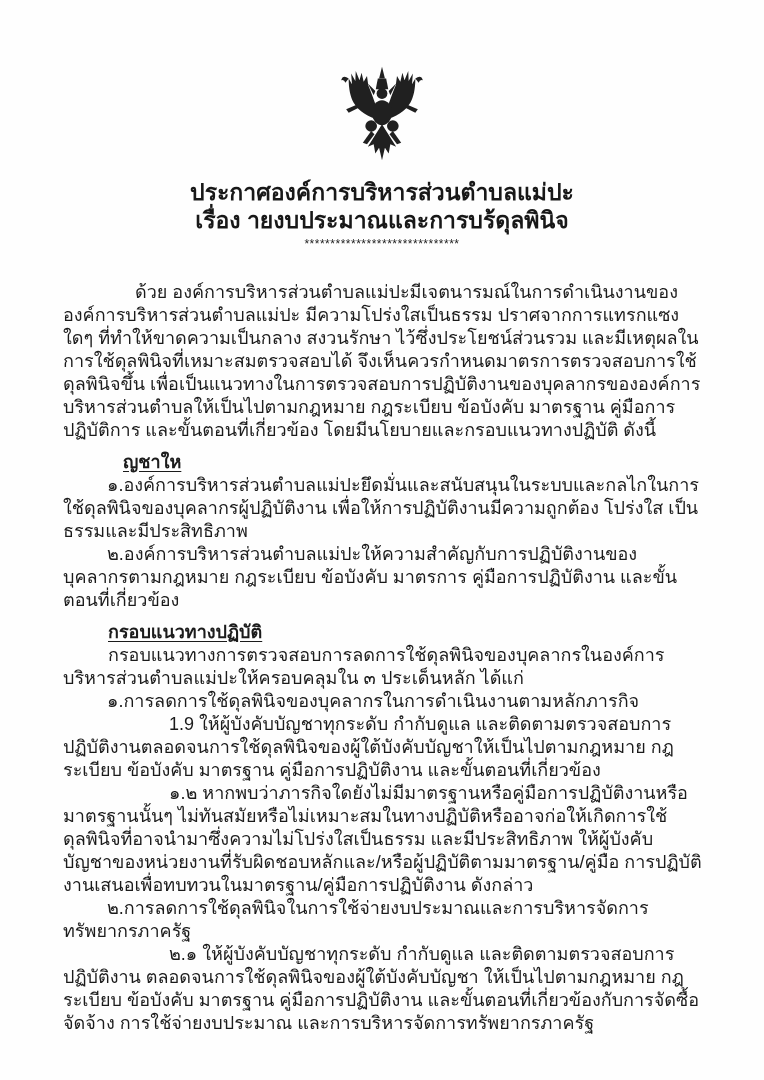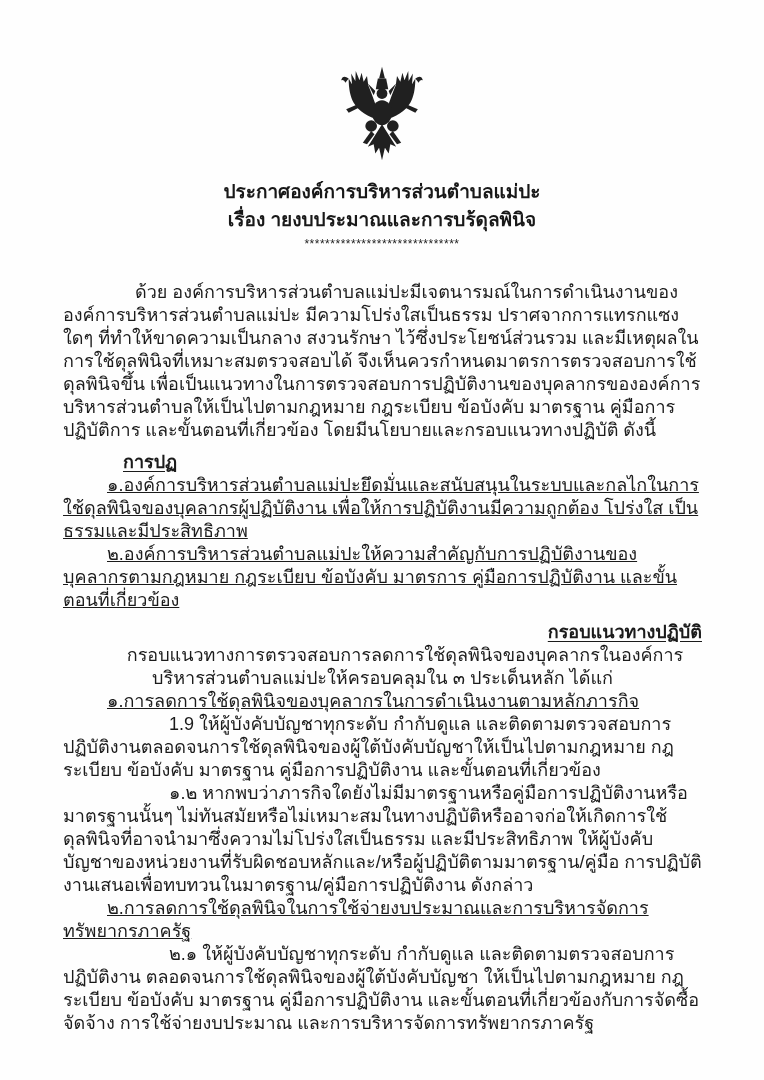--- a/index.html
+++ b/index.html
@@ -19,21 +19,21 @@
   .emblem-wrap{
     padding-top:60px;
     text-align:center;
     line-height:0;
   }
   .title-block{
     margin-top:6px;
     text-align:center;
   }
   .title-line{
-    font-size:19px;
+    font-size:23px;
     line-height:28px;
     font-weight:bold;
     color:#181818;
   }
   .stars{
     text-align:center;
     font-size:12px;
     letter-spacing:0.5px;
     line-height:14px;
     margin-top:3px;
@@ -42,24 +42,24 @@
   .content{
     margin:30px 62px 0 63px;
     font-size:18px;
     line-height:23px;
     text-align:left;
   }
   .content p{margin:0;padding:0;}
   .indent-para{text-indent:72px;}
   .heading{font-weight:bold;margin-top:9px !important;}
   .heading-policy{text-indent:60px;}
-  .heading-frame{text-indent:45px;text-align:right;}
+  .heading-frame{text-indent:45px;}
   .u{text-decoration:underline;text-underline-offset:3px;}
-  .item{text-indent:44px;text-decoration:underline;}
-  .frame-intro{text-indent:45px;text-align:center;}
+  .item{text-indent:44px;}
+  .frame-intro{text-indent:45px;}
   .sub{text-indent:106px;}
 </style>
 </head>
 <body>
 
 <div class="page">
 
   <div class="emblem-wrap">
     <svg width="100" height="112" viewBox="0 0 120 120" aria-hidden="true">
       <g fill="#202020">
@@ -96,21 +96,21 @@
   <div class="title-block">
     <div class="title-line">ประกาศองค์การบริหารส่วนตำบลแม่ปะ</div>
     <div class="title-line">เรื่อง ายงบประมาณและการบร้ดุลพินิจ</div>
     <div class="stars">******************************</div>
   </div>
 
   <div class="content">
 
     <p class="indent-para">ด้วย องค์การบริหารส่วนตำบลแม่ปะมีเจตนารมณ์ในการดำเนินงานขององค์การบริหารส่วนตำบลแม่ปะ มีความโปร่งใสเป็นธรรม ปราศจากการแทรกแซงใดๆ ที่ทำให้ขาดความเป็นกลาง สงวนรักษา ไว้ซึ่งประโยชน์ส่วนรวม และมีเหตุผลในการใช้ดุลพินิจที่เหมาะสมตรวจสอบได้ จึงเห็นควรกำหนดมาตรการตรวจสอบการใช้ดุลพินิจขึ้น เพื่อเป็นแนวทางในการตรวจสอบการปฏิบัติงานของบุคลากรขององค์การบริหารส่วนตำบลให้เป็นไปตามกฎหมาย กฎระเบียบ ข้อบังคับ มาตรฐาน คู่มือการปฏิบัติการ และขั้นตอนที่เกี่ยวข้อง โดยมีนโยบายและกรอบแนวทางปฏิบัติ ดังนี้</p>
 
-    <p class="heading heading-policy"><span class="u">การปฏ</span></p>
+    <p class="heading heading-policy"><span class="u">ญชาให</span></p>
 
     <p class="item">๑.องค์การบริหารส่วนตำบลแม่ปะยึดมั่นและสนับสนุนในระบบและกลไกในการใช้ดุลพินิจของบุคลากรผู้ปฏิบัติงาน เพื่อให้การปฏิบัติงานมีความถูกต้อง โปร่งใส เป็นธรรมและมีประสิทธิภาพ</p>
     <p class="item">๒.องค์การบริหารส่วนตำบลแม่ปะให้ความสำคัญกับการปฏิบัติงานของบุคลากรตามกฎหมาย กฎระเบียบ ข้อบังคับ มาตรการ คู่มือการปฏิบัติงาน และขั้นตอนที่เกี่ยวข้อง</p>
 
     <p class="heading heading-frame"><span class="u">กรอบแนวทางปฏิบัติ</span></p>
 
     <p class="frame-intro">กรอบแนวทางการตรวจสอบการลดการใช้ดุลพินิจของบุคลากรในองค์การบริหารส่วนตำบลแม่ปะให้ครอบคลุมใน ๓ ประเด็นหลัก ได้แก่</p>
 
     <p class="item">๑.การลดการใช้ดุลพินิจของบุคลากรในการดำเนินงานตามหลักภารกิจ</p>
     <p class="sub">1.9 ให้ผู้บังคับบัญชาทุกระดับ กำกับดูแล และติดตามตรวจสอบการปฏิบัติงานตลอดจนการใช้ดุลพินิจของผู้ใต้บังคับบัญชาให้เป็นไปตามกฎหมาย กฎ ระเบียบ ข้อบังคับ มาตรฐาน คู่มือการปฏิบัติงาน และขั้นตอนที่เกี่ยวข้อง</p>

